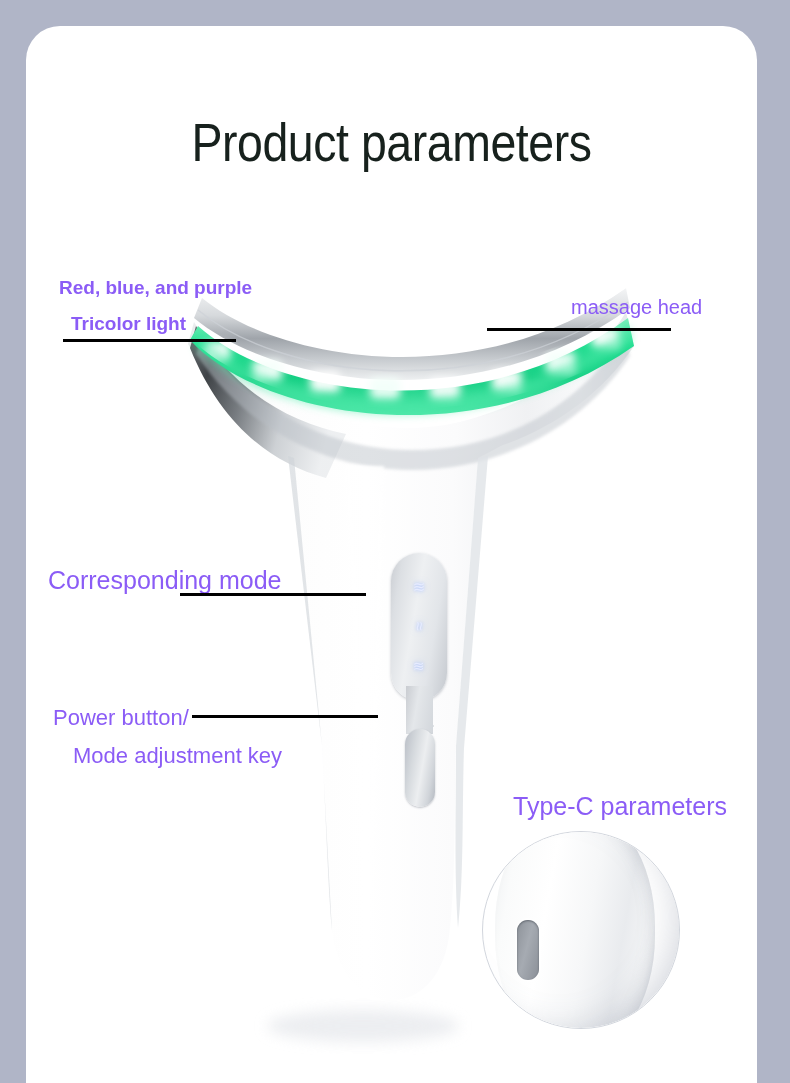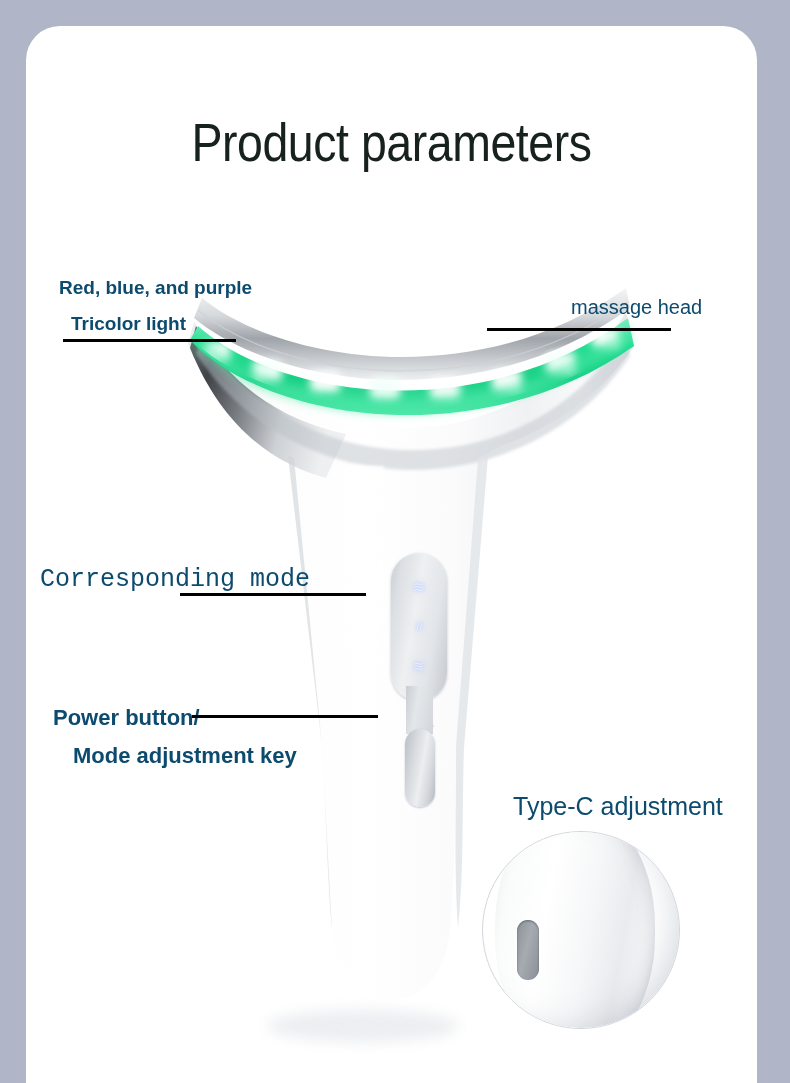--- a/index.html
+++ b/index.html
@@ -48,29 +48,29 @@
     letter-spacing: -0.5px;
     color: #17211d;
     transform: scaleX(0.86);
     transform-origin: 50% 50%;
     white-space: nowrap;
   }
 
   
   .label {
     position: absolute;
-    color: #0c4a6e;
+    color: #8b5cf6;
     font-size: 19px;
     font-weight: 600;
     white-space: nowrap;
     line-height: 1.05;
   }
   .label.thin { font-weight: 400; text-align: right; }
   .label.big  { font-size: 25px; font-weight: 400; }
-  .label.med  { font-size: 22px; font-weight: 700; }
+  .label.med  { font-size: 22px; font-weight: 400; }
 
   .leader {
     position: absolute;
     height: 0;
     border-top: 3px solid #000000;
   }
 
   
   #device {
     position: absolute;
@@ -336,23 +336,23 @@
 
     <div id="title">Product parameters</div>
 
     <div class="label" style="left:33px; top:252px;">Red, blue, and purple</div>
     <div class="label" style="left:45px; top:288px;">Tricolor light</div>
     <div class="leader" style="left:37px; top:313px; width:173px;"></div>
 
     <div class="label thin" style="left:545px; top:271px; font-size:20px;">massage head</div>
     <div class="leader" style="left:461px; top:302px; width:184px;"></div>
 
-    <div class="label big" style="left:14px; top:541px;font-family:Liberation Mono, monospace;">Corresponding mode</div>
+    <div class="label big" style="left:22px; top:541px;">Corresponding mode</div>
     <div class="leader" style="left:154px; top:567px; width:186px;"></div>
 
     <div class="label med" style="left:27px; top:680px;">Power button/</div>
     <div class="label med" style="left:27px; top:718px;margin-left:20px;">Mode adjustment key</div>
     <div class="leader" style="left:166px; top:689px; width:186px;"></div>
 
-    <div class="label big" style="left:487px; top:767px;">Type-C adjustment</div>
+    <div class="label big" style="left:487px; top:767px;">Type-C parameters</div>
 
   </div>
 </div>
 
 </body></html>

